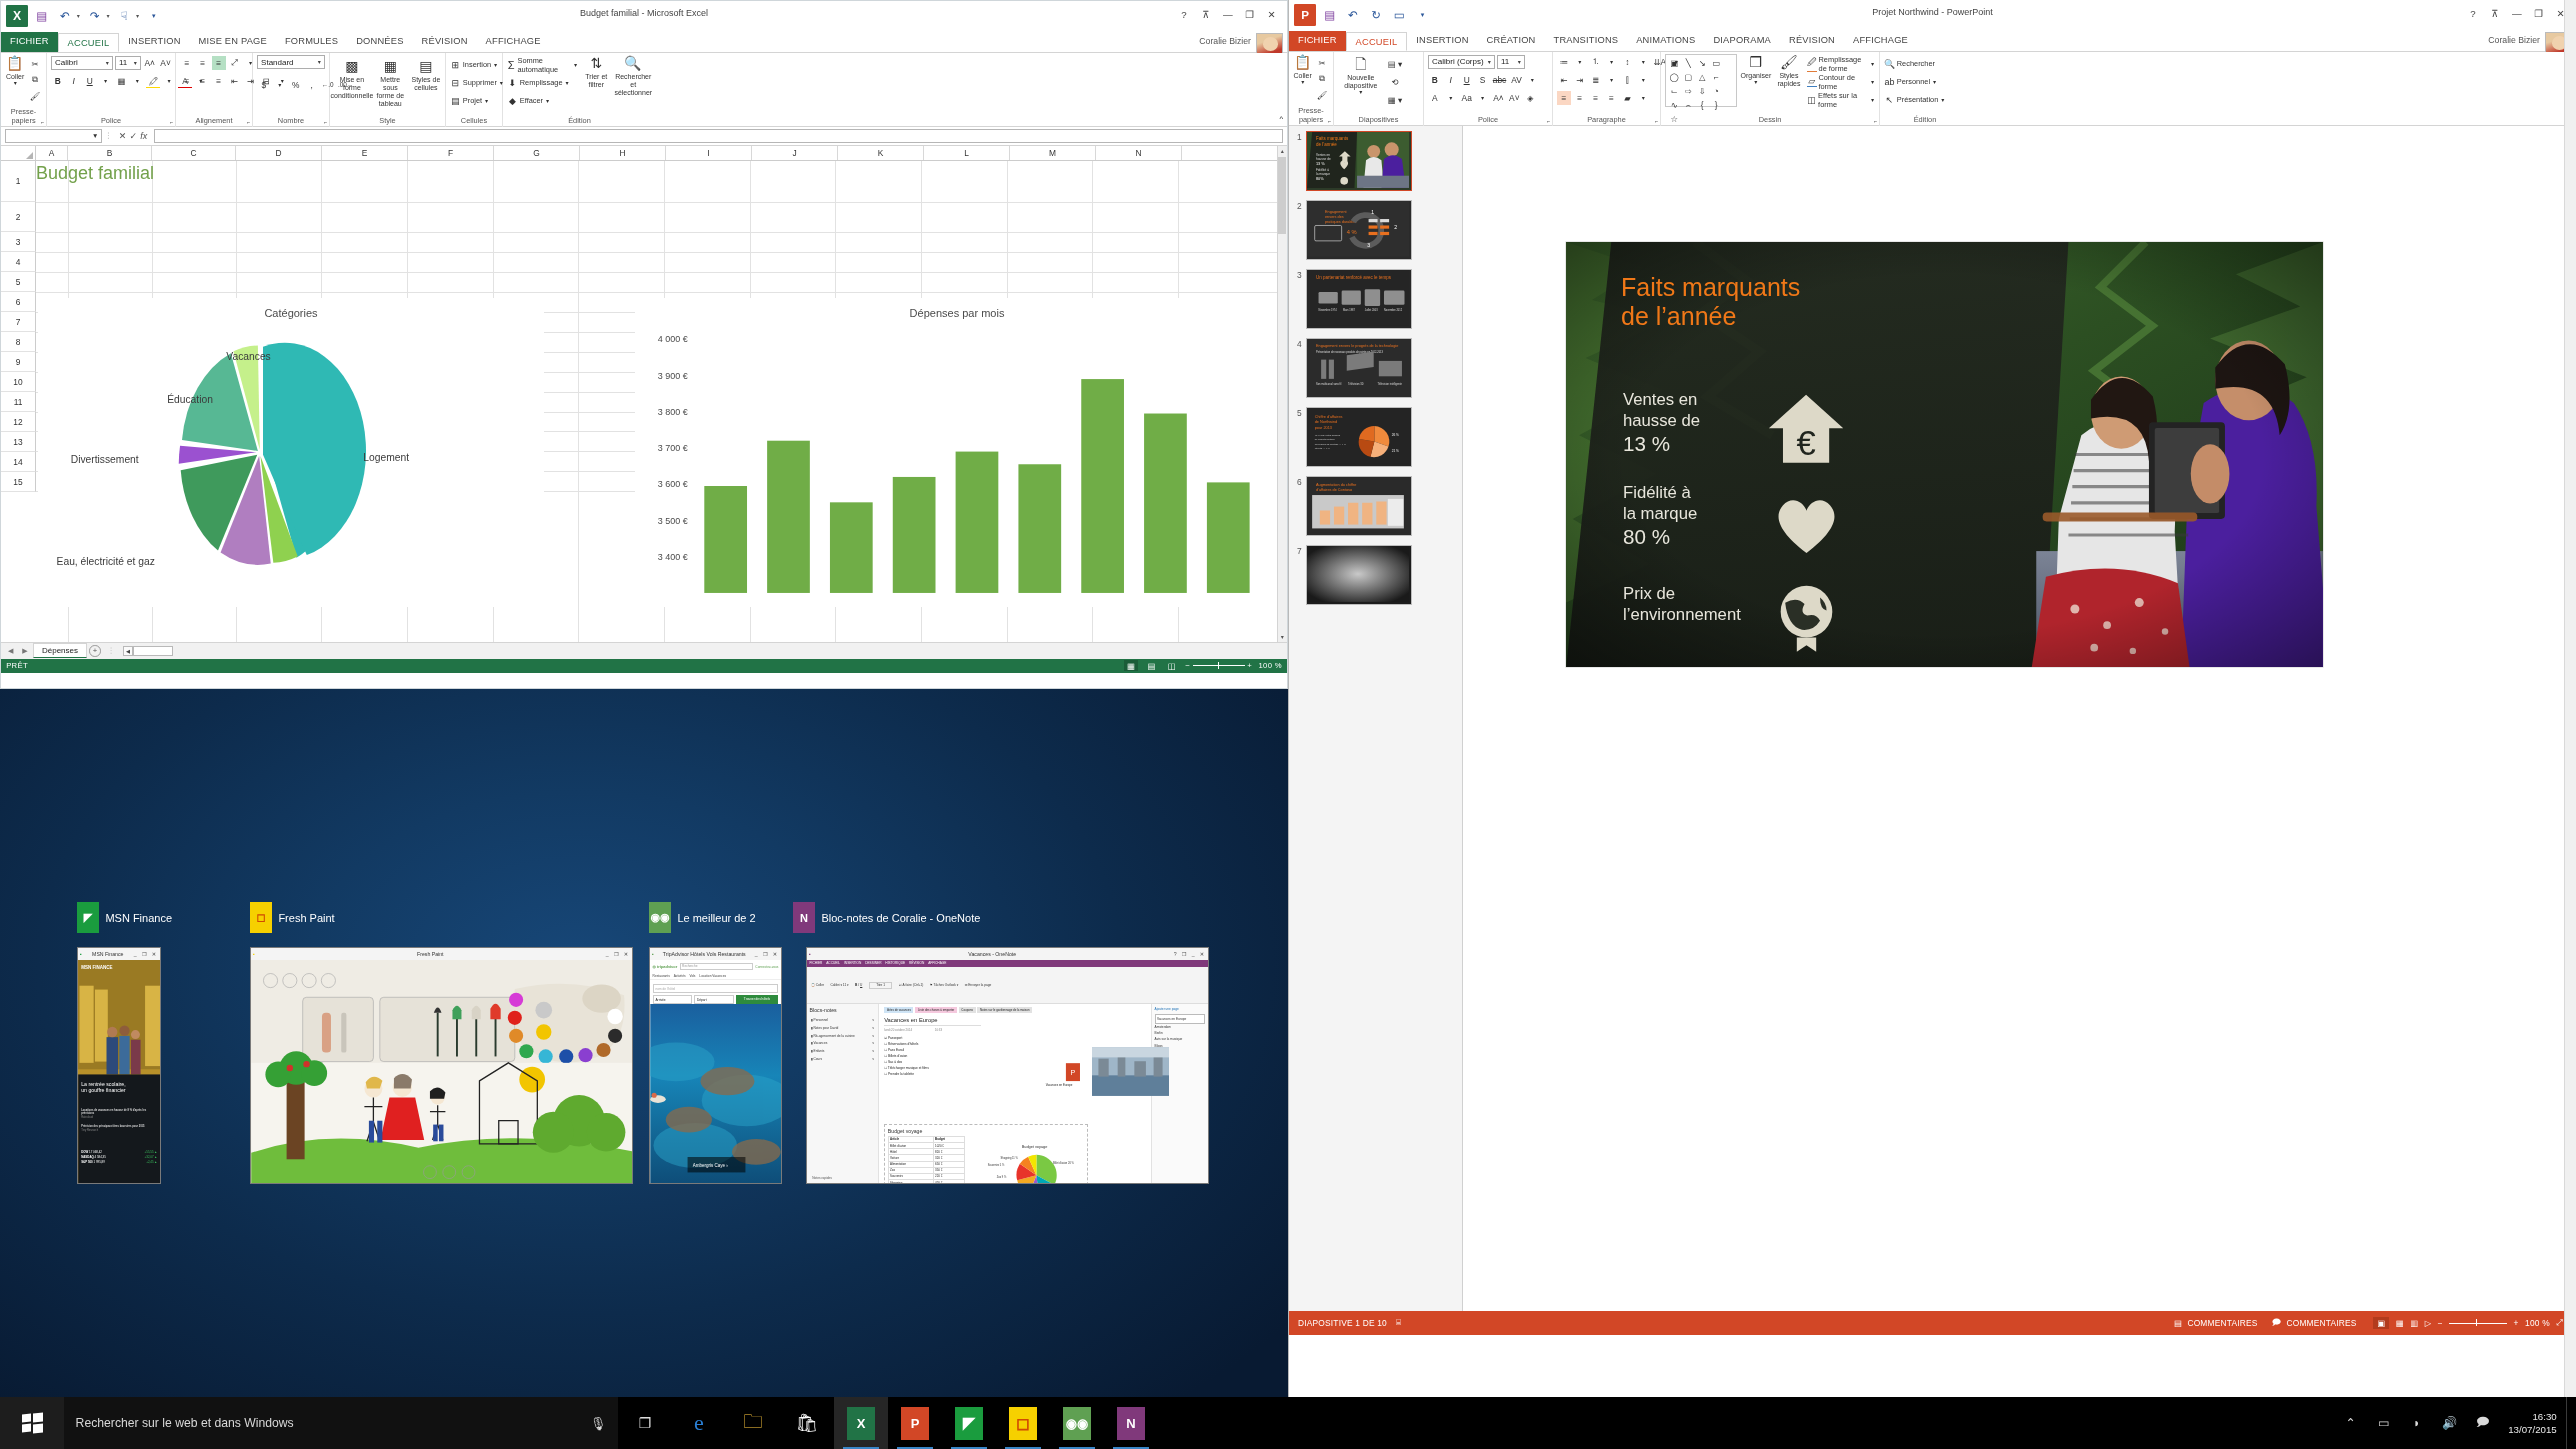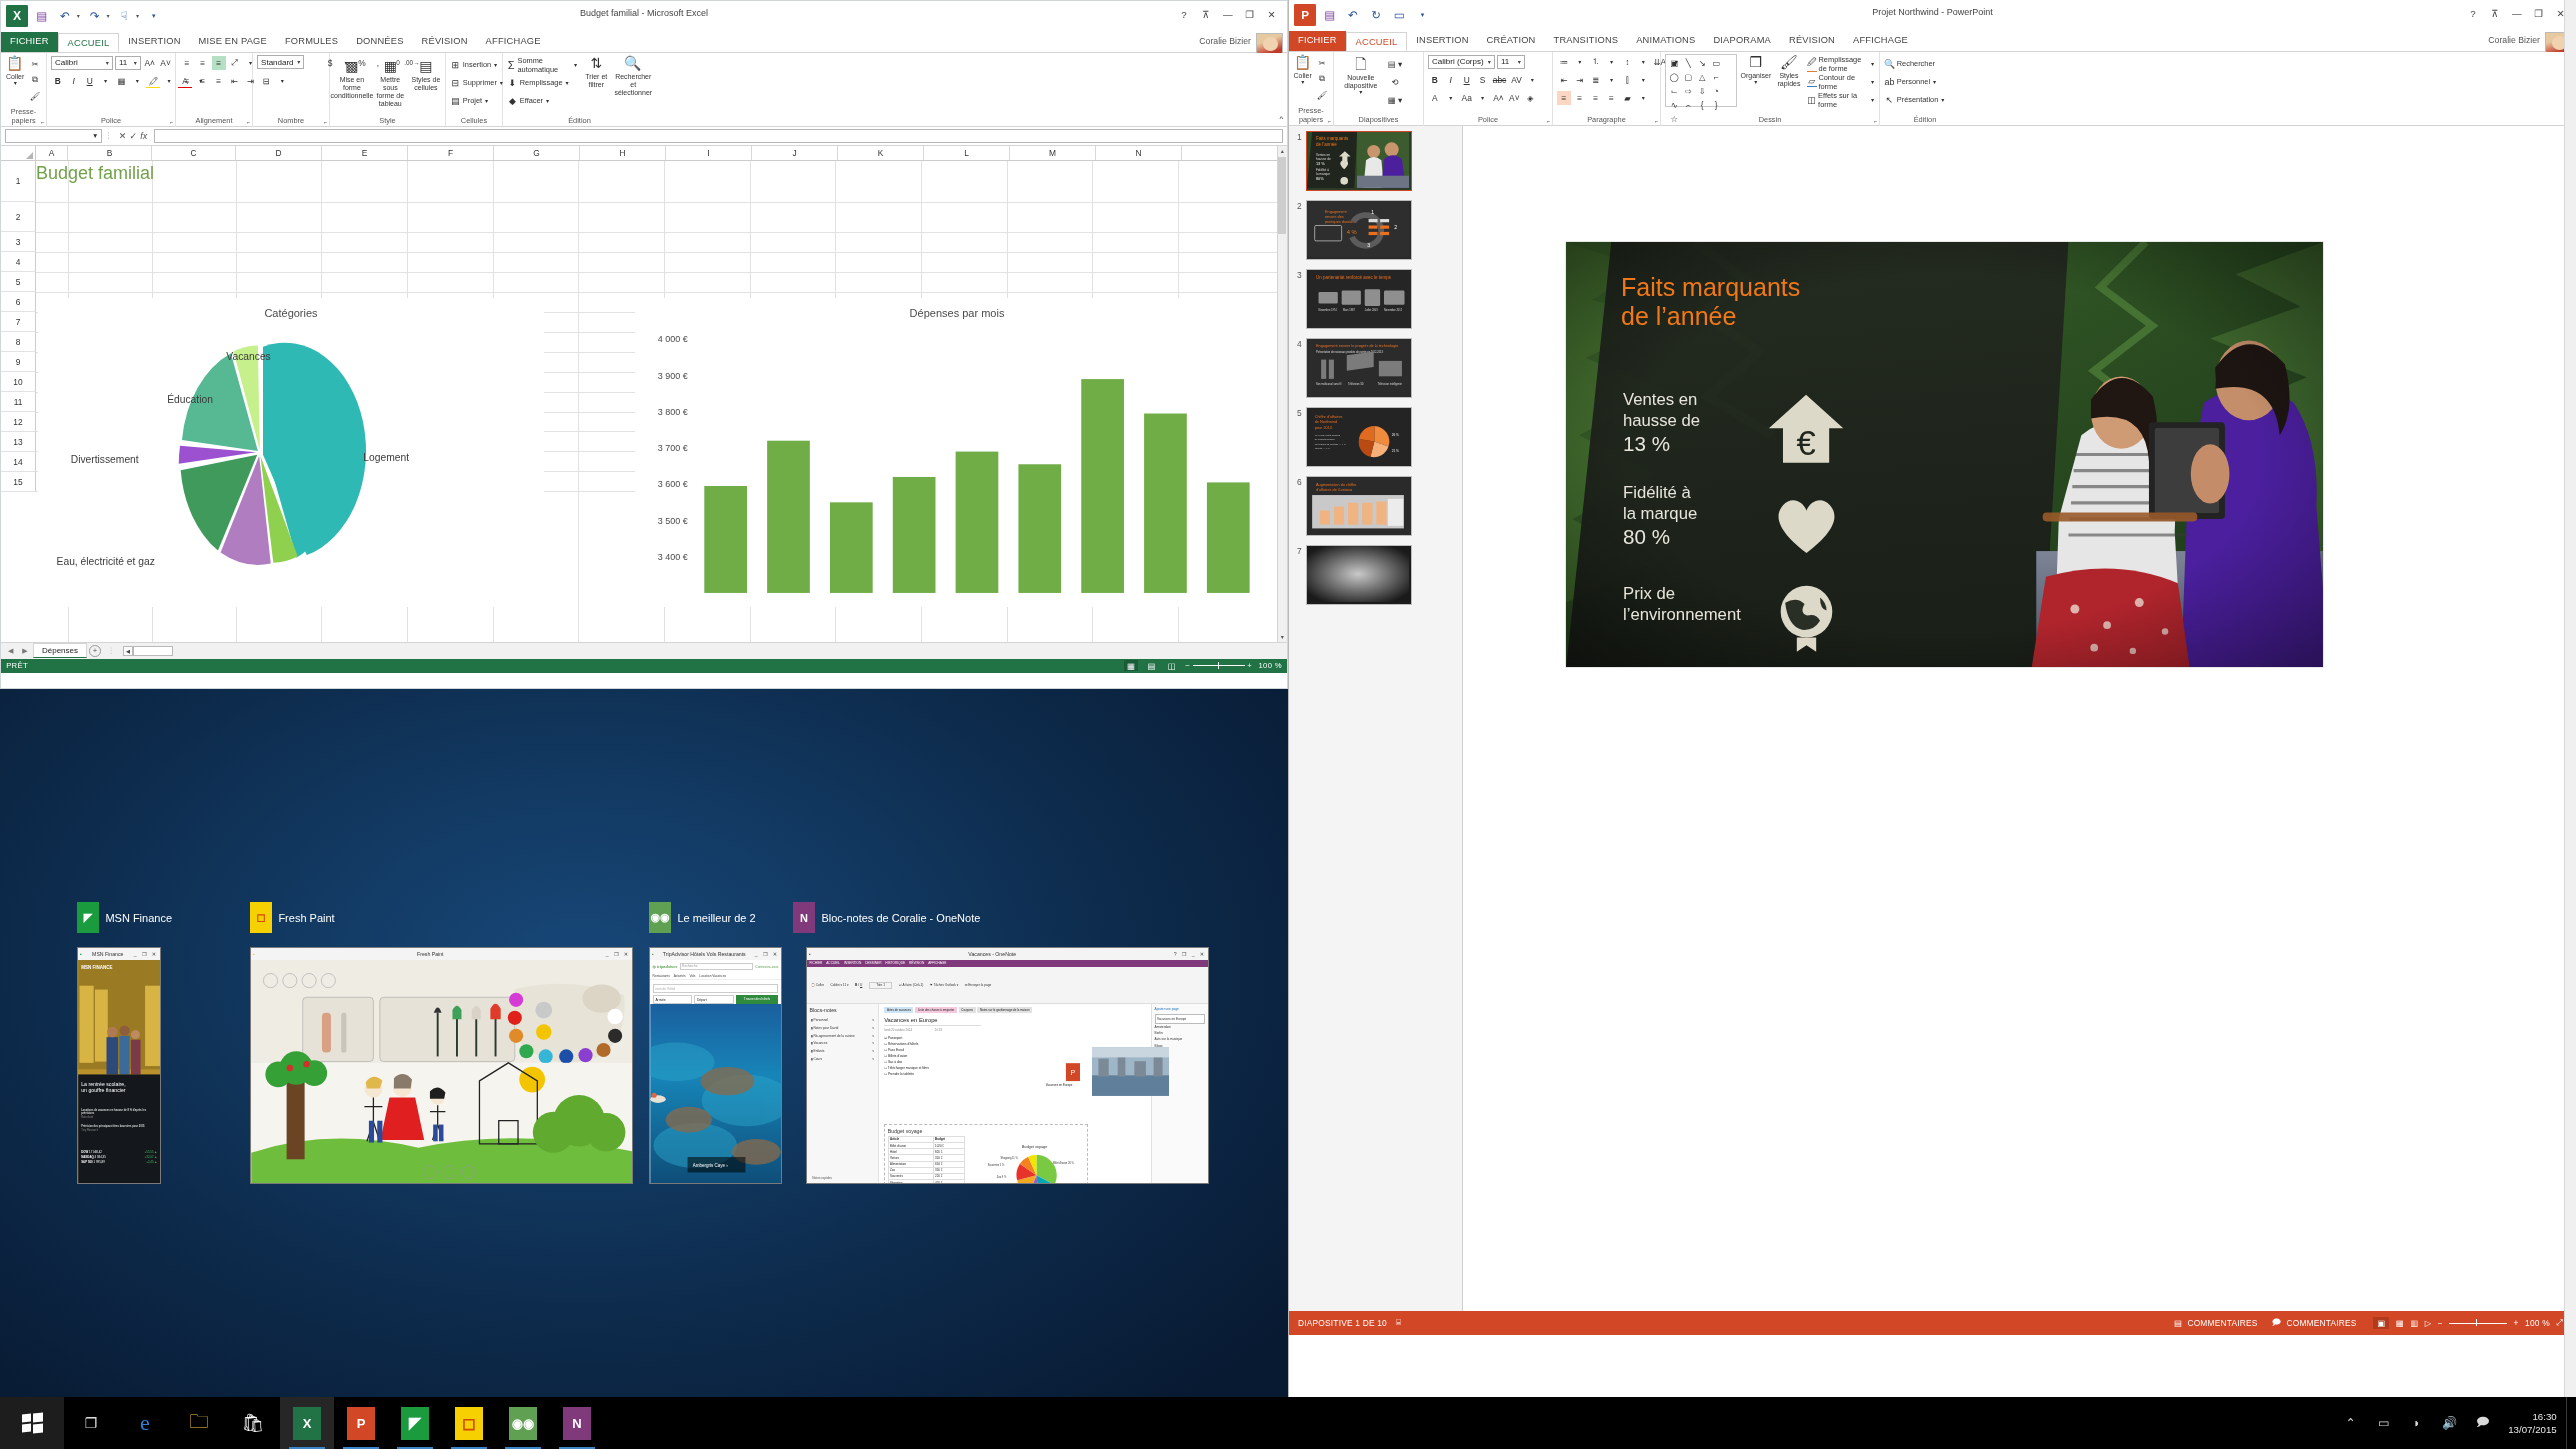--- a/index.html
+++ b/index.html
@@ -311,21 +311,21 @@
           <span class="sbtn">⇥</span>
           <span class="sbtn">⊟</span>
           <span class="sbtn" style="font-size:5.2px">▼</span>
         </div>
       </div>
       <div class="glabel">Alignement</div>
       <div class="dlg">⌐</div>
     </div>
 
     <div class="rgroup" style="width:77px">
-      <div class="rg-body" style="flex-direction:row;gap:19px">
+      <div class="rg-body" style="flex-direction:column;gap:8px">
         <div class="combo" style="width:68px">
           <span class="cv">Standard</span>
             <span class="ar">▼</span>
         </div>
         <div class="smallrow">
           <span class="sbtn">$</span>
           <span class="sbtn" style="font-size:5.2px">▼</span>
           <span class="sbtn">%</span>
           <span class="sbtn">,</span>
           <span class="sbtn" style="font-size:6.4px">←.0</span>
@@ -1452,20 +1452,24 @@
 
 <div id="taskbar">
   <div class="startbtn">
     <span class="winlogo">
       <i style="left:0;top:1.3px;width:9px;height:8.4px;transform:skewY(-6deg)"></i>
       <i style="left:11px;top:0px;width:9.7px;height:9px;transform:skewY(-6deg)"></i>
       <i style="left:0;top:11px;width:9px;height:8.4px;transform:skewY(-6deg)"></i>
       <i style="left:11px;top:11px;width:9.7px;height:9px;transform:skewY(-6deg)"></i>
     </span>
   </div>
+  <div class="searchbox">
+    <span class="searchtext">Rechercher sur le web et dans Windows</span>
+    <span style="color:#ddd;font-size:13px">🎙</span>
+  </div>
   <div class="tb-icons">
     <div class="tbi">
       <span style="color:#ddd;font-size:14px">❐</span>
     </div>
     <div class="tbi">
       <span style="color:#2a7fd4;font-size:22px;font-family:'Liberation Serif',serif">e</span>
     </div>
     <div class="tbi">
       <span style="font-size:19.3px;color:#ffc83d">🗀</span>
     </div>

